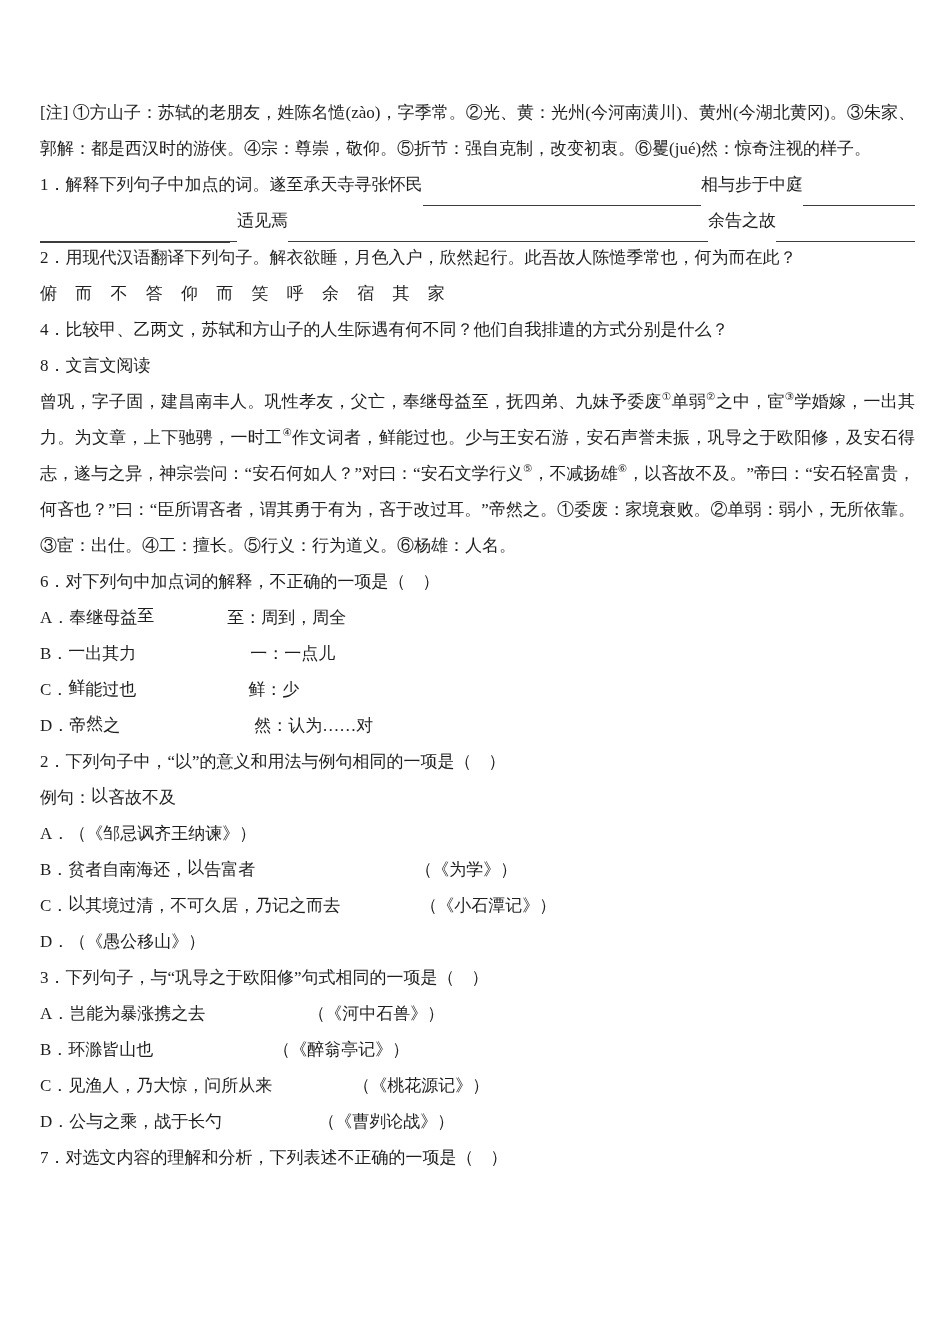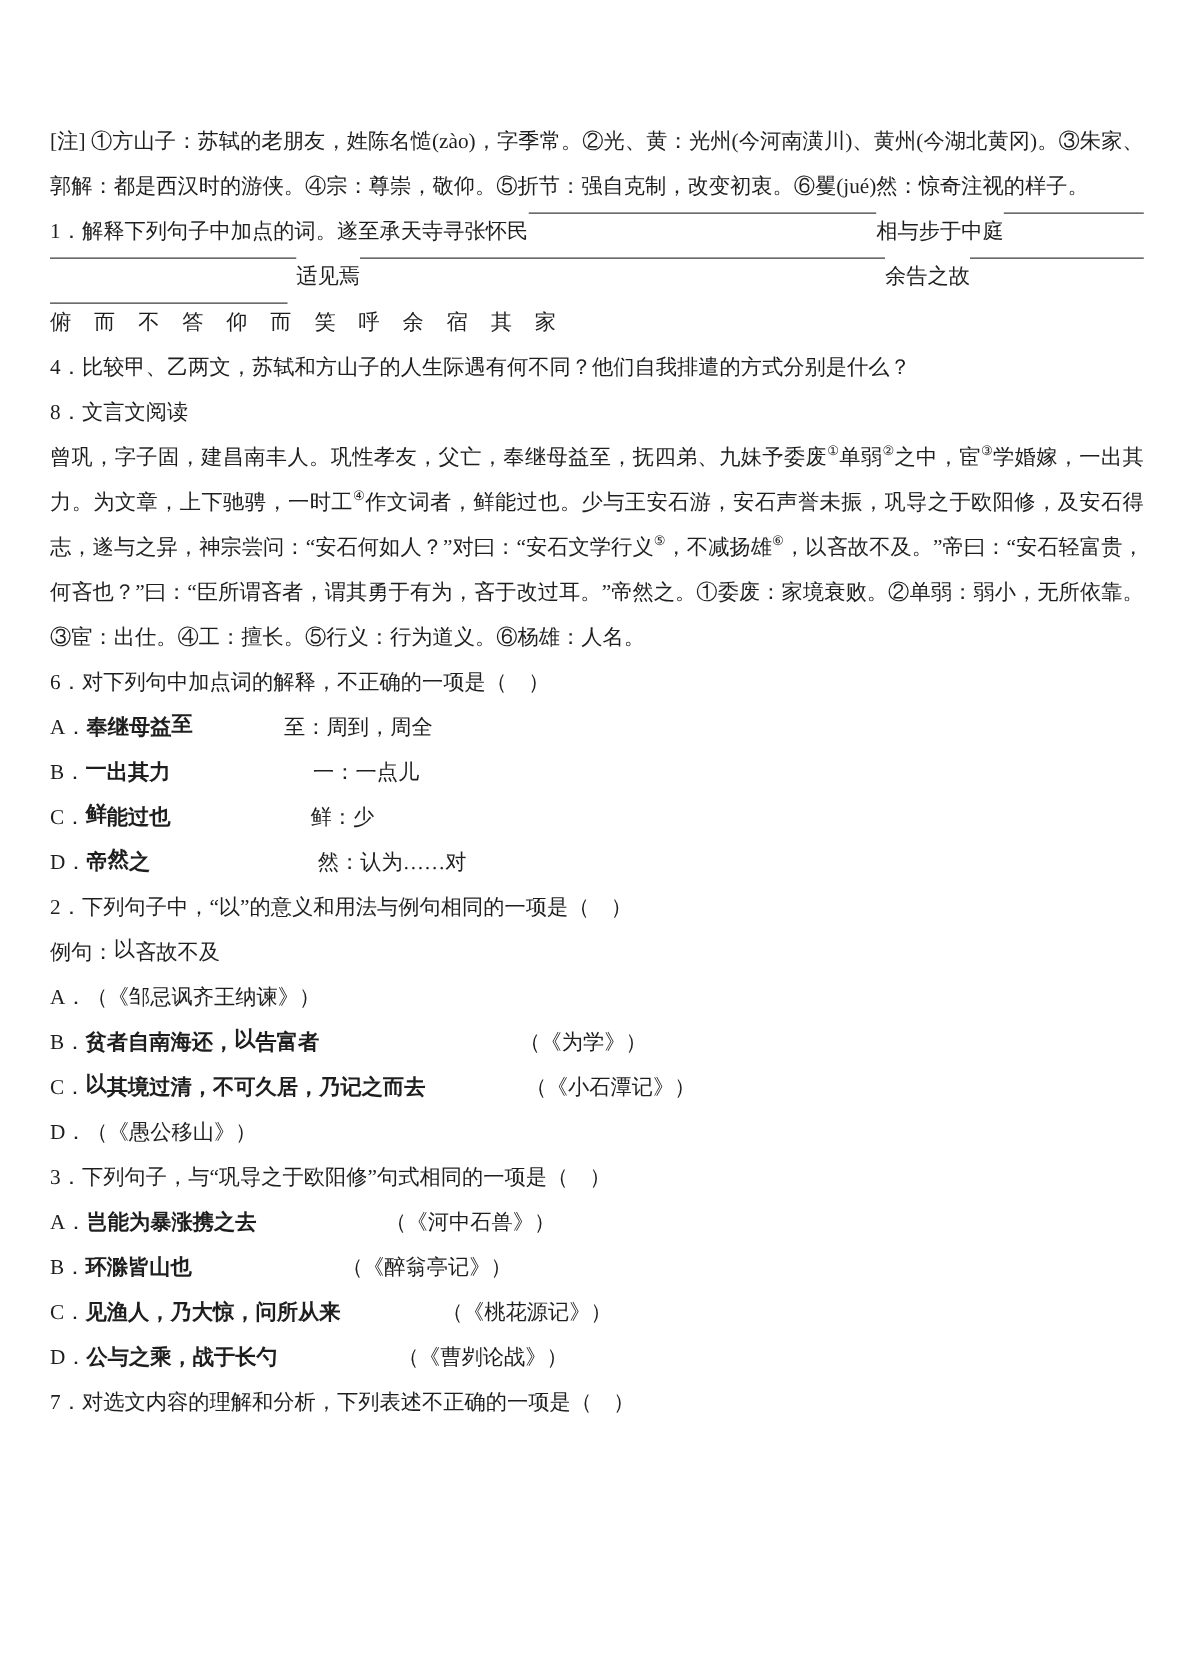--- a/index.html
+++ b/index.html
@@ -7,32 +7,32 @@
     width:950px;height:1344px;box-sizing:border-box;
     padding:95px 35px 0 40px;
     background:#ffffff;color:#1e1e1e;
     font-family:"Liberation Serif","DejaVu Serif",serif;
     font-size:17px;line-height:36px;
     overflow:hidden;
   }
   .para{margin:0;text-align:justify;}
   sup{font-size:10.5px;line-height:0;vertical-align:super;}
   .raised{position:relative;top:-2.5px;}
-  .fline{display:flex;align-items:flex-start;}
+  .fline{display:flex;align-items:flex-end;}
   .fline > span{white-space:nowrap;}
   .blank{
     display:inline-block;height:0;flex:0 0 auto;
     border-bottom:1.4px solid #3c3c3c;
     position:relative;top:3px;
   }
   .grow{flex:1 1 auto;}
   .spaced{word-spacing:14px;}
   .opt{display:flex;align-items:baseline;}
   .opt-label{flex:0 0 auto;}
-  .opt-stem{flex:0 0 auto;display:inline-block;font-weight:bold;}
+  .opt-stem{flex:0 0 auto;display:inline-block;}
   .opt-gloss,.opt-source{flex:0 0 auto;text-align:center;}
 </style>
 </head>
 <body>
 
 <div class="page">
 
   <p class="para">[注] ①方山子：苏轼的老朋友，姓陈名慥(zào)，字季常。②光、黄：光州(今河南潢川)、黄州(今湖北黄冈)。③朱家、郭解：都是西汉时的游侠。④宗：尊崇，敬仰。⑤折节：强自克制，改变初衷。⑥矍(jué)然：惊奇注视的样子。</p>
 
   <div class="fline">
@@ -45,20 +45,21 @@
     <span class="blank" style="width:197px"></span>
     <span>适见焉</span>
     <span class="blank grow"></span>
     <span>余告之故</span>
     <span class="blank" style="width:139px"></span>
   </div>
   <div class="fline">
     <span class="blank" style="width:190px"></span>
   </div>
 
+  <p class="para">2．用现代汉语翻译下列句子。解衣欲睡，月色入户，欣然起行。此吾故人陈慥季常也，何为而在此？</p>
   <p class="para spaced">俯 而 不 答 仰 而 笑 呼 余 宿 其 家</p>
   <p class="para">4．比较甲、乙两文，苏轼和方山子的人生际遇有何不同？他们自我排遣的方式分别是什么？</p>
 
   <p class="para">8．文言文阅读</p>
   <p class="para">曾巩，字子固，建昌南丰人。巩性孝友，父亡，奉继母益至，抚四弟、九妹予委废<sup>①</sup>单弱<sup>②</sup>之中，宦<sup>③</sup>学婚嫁，一出其力。为文章，上下驰骋，一时工<sup>④</sup>作文词者，鲜能过也。少与王安石游，安石声誉未振，巩导之于欧阳修，及安石得志，遂与之异，神宗尝问：“安石何如人？”对曰：“安石文学行义<sup>⑤</sup>，不减扬雄<sup>⑥</sup>，以吝故不及。”帝曰：“安石轻富贵，何吝也？”曰：“臣所谓吝者，谓其勇于有为，吝于改过耳。”帝然之。①委废：家境衰败。②单弱：弱小，无所依靠。③宦：出仕。④工：擅长。⑤行义：行为道义。⑥杨雄：人名。</p>
 
   <p class="para">6．对下列句中加点词的解释，不正确的一项是（　）</p>
   <div class="opt">
     <span class="opt-label">A．</span>
     <span class="opt-stem" style="min-width:158px">奉继母益<span class="raised">至</span></span>

